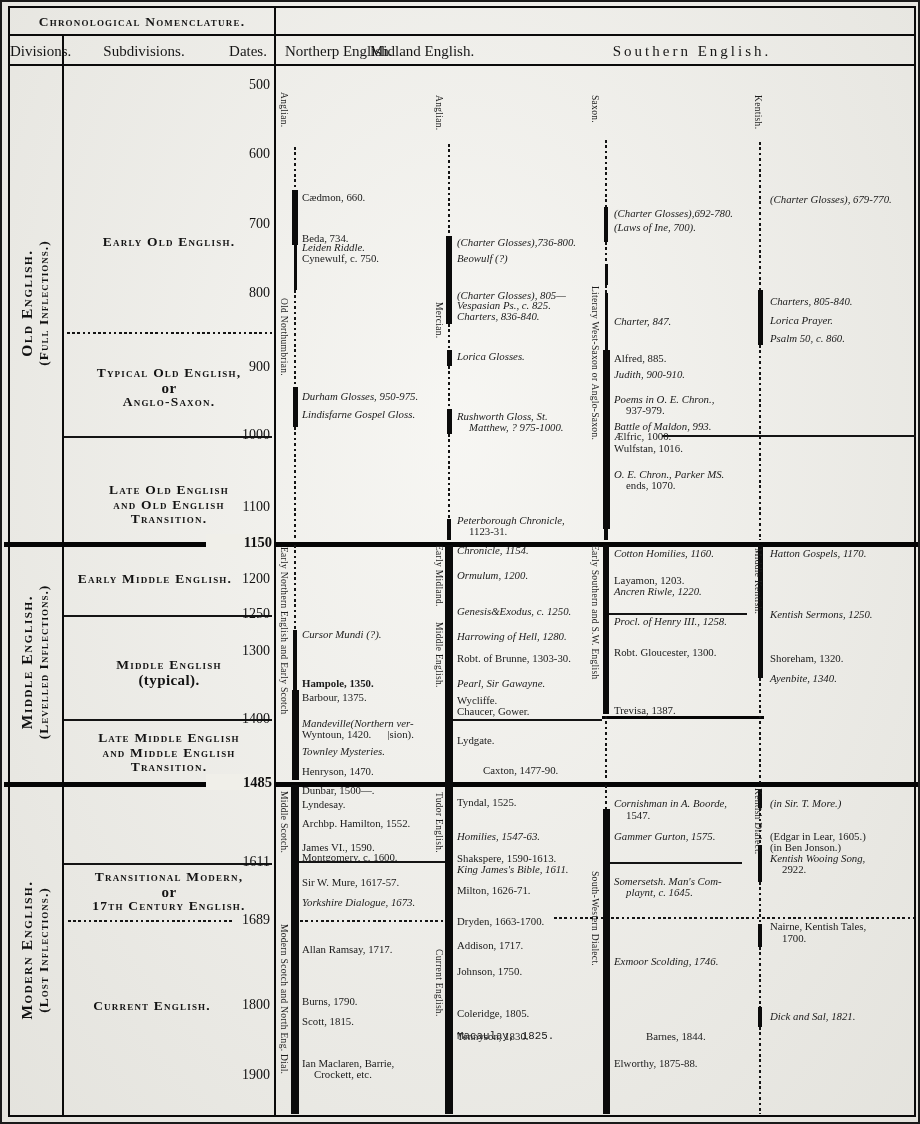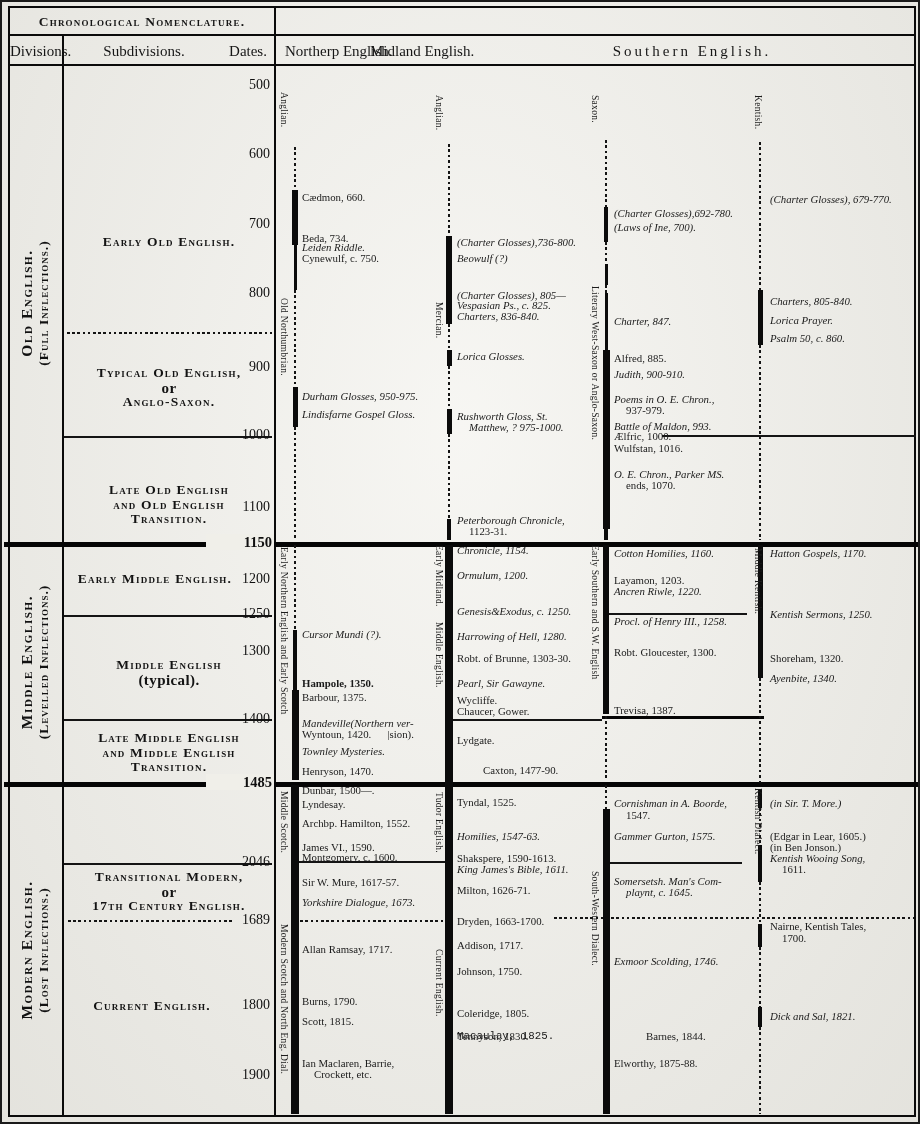--- a/index.html
+++ b/index.html
@@ -140,21 +140,21 @@
       <div class="abs date" style="left: 204px; top: 283px;">800</div>
       <div class="abs date" style="left: 204px; top: 357px;">900</div>
       <div class="abs date" style="left: 204px; top: 425px;">1000</div>
       <div class="abs date" style="left: 204px; top: 497px;">1100</div>
       <div class="abs date dbold" style="left: 204px; top: 532px;">1150</div>
       <div class="abs date" style="left: 204px; top: 569px;">1200</div>
       <div class="abs date" style="left: 204px; top: 604px;">1250</div>
       <div class="abs date" style="left: 204px; top: 641px;">1300</div>
       <div class="abs date" style="left: 204px; top: 709px;">1400</div>
       <div class="abs date dbold" style="left: 204px; top: 772px;">1485</div>
-      <div class="abs date" style="left: 204px; top: 852px;">2046</div>
+      <div class="abs date" style="left: 204px; top: 852px;">1611</div>
       <div class="abs date" style="left: 204px; top: 910px;">1689</div>
       <div class="abs date" style="left: 204px; top: 995px;">1800</div>
       <div class="abs date" style="left: 204px; top: 1065px;">1900</div>
       <div class="abs entry" style="left: 300px; top: 190px;">Cædmon, 660.</div>
       <div class="abs entry" style="left: 300px; top: 231px;">Beda, 734.</div>
       <div class="abs entry it" style="left: 300px; top: 240px;">Leiden Riddle.</div>
       <div class="abs entry" style="left: 300px; top: 251px;">Cynewulf, c. 750.</div>
       <div class="abs entry it" style="left: 300px; top: 389px;">Durham Glosses, 950-975.</div>
       <div class="abs entry it" style="left: 300px; top: 407px;">Lindisfarne Gospel Gloss.</div>
       <div class="abs entry it" style="left: 300px; top: 627px;">Cursor Mundi (?).</div>
@@ -238,21 +238,21 @@
       <div class="abs entry it" style="left: 768px; top: 313px;">Lorica Prayer.</div>
       <div class="abs entry it" style="left: 768px; top: 331px;">Psalm 50, c. 860.</div>
       <div class="abs entry it" style="left: 768px; top: 546px;">Hatton Gospels, 1170.</div>
       <div class="abs entry it" style="left: 768px; top: 607px;">Kentish Sermons, 1250.</div>
       <div class="abs entry" style="left: 768px; top: 651px;">Shoreham, 1320.</div>
       <div class="abs entry it" style="left: 768px; top: 671px;">Ayenbite, 1340.</div>
       <div class="abs entry it" style="left: 768px; top: 796px;">(in Sir. T. More.)</div>
       <div class="abs entry" style="left: 768px; top: 829px;">(Edgar in Lear, 1605.)</div>
       <div class="abs entry" style="left: 768px; top: 840px;">(in Ben Jonson.)</div>
       <div class="abs entry it" style="left: 768px; top: 851px;">Kentish Wooing Song,</div>
-      <div class="abs entry" style="left: 780px; top: 862px;">1611.</div>
+      <div class="abs entry" style="left: 780px; top: 862px;">2922.</div>
       <div class="abs entry" style="left: 768px; top: 919px;">Nairne, Kentish Tales,</div>
       <div class="abs entry" style="left: 780px; top: 931px;">1700.</div>
       <div class="abs entry it" style="left: 768px; top: 1009px;">Dick and Sal, 1821.</div>
       <div class="abs subdiv" style="left: 167px; top: 240px;">
         <div>Early Old English.</div>
       </div>
       <div class="abs subdiv" style="left: 167px; top: 386px;">
         <div>Typical Old English,</div>
         <div class="plain">or</div>
         <div>Anglo-Saxon.</div>

